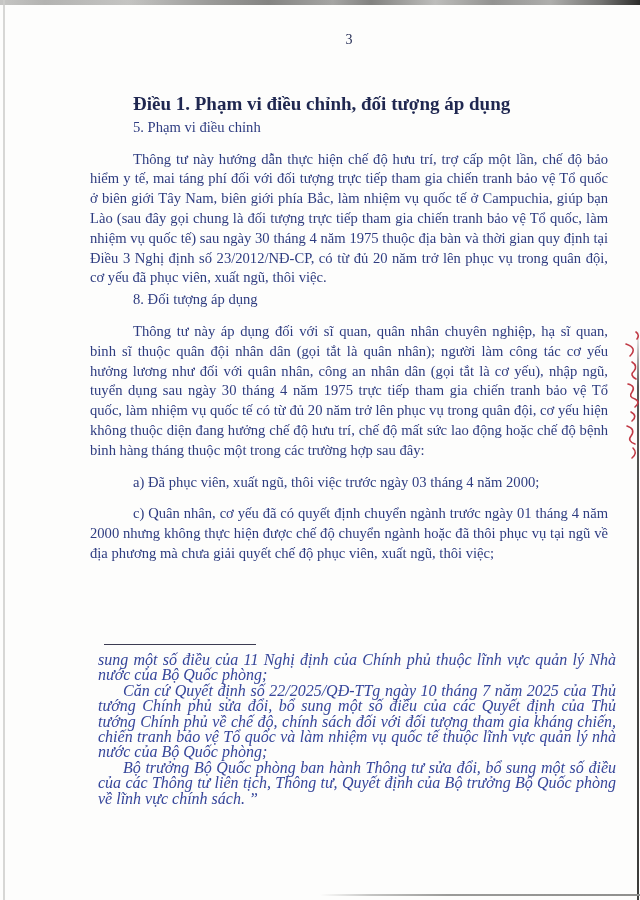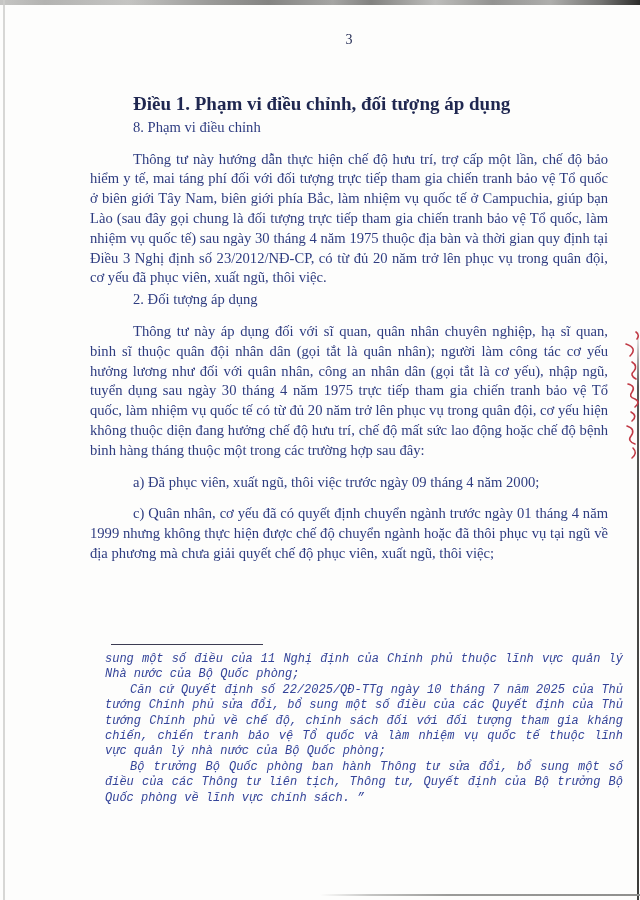--- a/index.html
+++ b/index.html
@@ -61,26 +61,25 @@
   .section-label{
     text-indent:43px;text-align:left;
     margin:0 0 4px 0;
   }
   .para{
     text-indent:43px;
     margin:12px 0 2px 0;
   }
   
   .footnote{
-    position:absolute;left:105px;top:644px;width:518px;
+    position:absolute;left:98px;top:644px;width:518px;
     color:var(--footnote-text);
-    font-size:12px;line-height:15.4px;
+    font-size:16px;line-height:15.4px;
     font-style:italic;
     text-align:justify;
-    font-family:Liberation Mono, monospace;
   }
   .footnote-rule{
     width:152px;height:0;
     border-top:1.4px solid #3c3c52;
     margin:0 0 7px 6px;
   }
   .fn-para{margin:0;}
   .fn-indent{text-indent:25px;}
   
   .margin-annotation{
@@ -96,27 +95,27 @@
   <div class="edge-top"></div>
   <div class="edge-left"></div>
   <div class="edge-right"></div>
   <div class="edge-bottom"></div>
 
   <div class="content">
     <p class="page-number">3</p>
 
     <p class="article-heading">Điều 1. Phạm vi điều chỉnh, đối tượng áp dụng</p>
 
-    <p class="section-label">8. Phạm vi điều chỉnh</p>
+    <p class="section-label">5. Phạm vi điều chỉnh</p>
     <p class="para">Thông tư này hướng dẫn thực hiện chế độ hưu trí, trợ cấp một lần, chế độ bảo hiểm y tế, mai táng phí đối với đối tượng trực tiếp tham gia chiến tranh bảo vệ Tổ quốc ở biên giới Tây Nam, biên giới phía Bắc, làm nhiệm vụ quốc tế ở Campuchia, giúp bạn Lào (sau đây gọi chung là đối tượng trực tiếp tham gia chiến tranh bảo vệ Tổ quốc, làm nhiệm vụ quốc tế) sau ngày 30 tháng 4 năm 1975 thuộc địa bàn và thời gian quy định tại Điều 3 Nghị định số 23/2012/NĐ-CP, có từ đủ 20 năm trở lên phục vụ trong quân đội, cơ yếu đã phục viên, xuất ngũ, thôi việc.</p>
 
-    <p class="section-label">2. Đối tượng áp dụng</p>
+    <p class="section-label">8. Đối tượng áp dụng</p>
     <p class="para">Thông tư này áp dụng đối với sĩ quan, quân nhân chuyên nghiệp, hạ sĩ quan, binh sĩ thuộc quân đội nhân dân (gọi tắt là quân nhân); người làm công tác cơ yếu hưởng lương như đối với quân nhân, công an nhân dân (gọi tắt là cơ yếu), nhập ngũ, tuyển dụng sau ngày 30 tháng 4 năm 1975 trực tiếp tham gia chiến tranh bảo vệ Tổ quốc, làm nhiệm vụ quốc tế có từ đủ 20 năm trở lên phục vụ trong quân đội, cơ yếu hiện không thuộc diện đang hưởng chế độ hưu trí, chế độ mất sức lao động hoặc chế độ bệnh binh hàng tháng thuộc một trong các trường hợp sau đây:</p>
-    <p class="para">a) Đã phục viên, xuất ngũ, thôi việc trước ngày 09 tháng 4 năm 2000;</p>
-    <p class="para">c) Quân nhân, cơ yếu đã có quyết định chuyển ngành trước ngày 01 tháng 4 năm 1999 nhưng không thực hiện được chế độ chuyển ngành hoặc đã thôi phục vụ tại ngũ về địa phương mà chưa giải quyết chế độ phục viên, xuất ngũ, thôi việc;</p>
+    <p class="para">a) Đã phục viên, xuất ngũ, thôi việc trước ngày 03 tháng 4 năm 2000;</p>
+    <p class="para">c) Quân nhân, cơ yếu đã có quyết định chuyển ngành trước ngày 01 tháng 4 năm 2000 nhưng không thực hiện được chế độ chuyển ngành hoặc đã thôi phục vụ tại ngũ về địa phương mà chưa giải quyết chế độ phục viên, xuất ngũ, thôi việc;</p>
   </div>
 
   <div class="footnote">
     <div class="footnote-rule"></div>
     <p class="fn-para">sung một số điều của 11 Nghị định của Chính phủ thuộc lĩnh vực quản lý Nhà nước của Bộ Quốc phòng;</p>
     <p class="fn-para fn-indent">Căn cứ Quyết định số 22/2025/QĐ-TTg ngày 10 tháng 7 năm 2025 của Thủ tướng Chính phủ sửa đổi, bổ sung một số điều của các Quyết định của Thủ tướng Chính phủ về chế độ, chính sách đối với đối tượng tham gia kháng chiến, chiến tranh bảo vệ Tổ quốc và làm nhiệm vụ quốc tế thuộc lĩnh vực quản lý nhà nước của Bộ Quốc phòng;</p>
     <p class="fn-para fn-indent">Bộ trưởng Bộ Quốc phòng ban hành Thông tư sửa đổi, bổ sung một số điều của các Thông tư liên tịch, Thông tư, Quyết định của Bộ trưởng Bộ Quốc phòng về lĩnh vực chính sách. ”</p>
   </div>
 
   <svg class="margin-annotation" viewBox="0 0 22 150" width="22" height="150" fill="none" stroke="currentColor" stroke-width="1.6" stroke-linecap="round">

